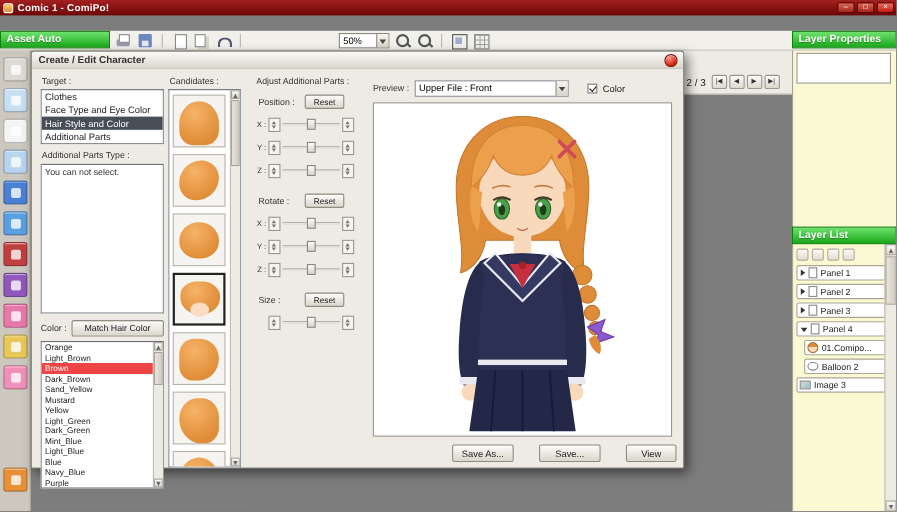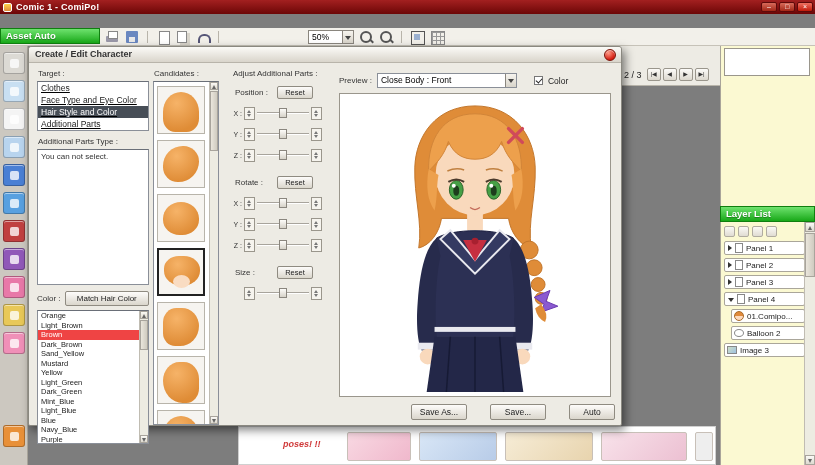--- a/index.html
+++ b/index.html
@@ -90,21 +90,21 @@
 
   
   #dlg{position:absolute;left:28px;top:46px;width:594px;height:380px;background:#edebe4;border:1px solid #8a8880;border-radius:3px 3px 2px 2px;box-shadow:3px 4px 10px rgba(0,0,0,.5);z-index:40;}
   .dlg-title{position:absolute;left:0;top:0;right:0;height:16px;background:linear-gradient(#fbfaf7,#d9d5cb);border-bottom:1px solid #b8b4aa;border-radius:3px 3px 0 0;font-size:9px;font-weight:bold;color:#333;line-height:15px;padding-left:6px;}
   .dlg-close{position:absolute;right:5px;top:2px;width:12px;height:12px;border-radius:50%;background:radial-gradient(circle at 35% 30%,#ff9a86,#d41c10 70%);border:1px solid #7c1208;box-shadow:inset 0 1px 1px rgba(255,255,255,.6);}
   .flabel{font-size:8px;color:#333;margin:6px 0 3px 1px;white-space:nowrap;}
   .listbox{background:#fff;border:1px solid #8a8f98;border-top-color:#6a6f78;position:relative;overflow:hidden;}
   .btn{background:linear-gradient(#fdfcfa,#dad6cc);border:1px solid #8f8b81;border-radius:2px;font-size:8px;color:#222;text-align:center;}
 
   .col-left{position:absolute;left:8px;top:16px;width:112px;}
-  #target-list{height:50px;text-decoration:underline;}
+  #target-list{height:50px;}
   .titem{height:12px;line-height:12px;font-size:8.5px;padding-left:3px;white-space:nowrap;overflow:hidden;color:#222;}
   .titem.sel{background:#474e57;color:#fff;}
   #apt-list{height:136px;margin-top:2px;}
   .apt-msg{font-size:8px;color:#333;padding:2px 3px;}
   .color-hdr{display:flex;align-items:center;margin-top:6px;gap:4px;}
   #btn-match{flex:1;height:15px;line-height:13px;}
   #color-list{height:134px;margin-top:4px;}
   .citem{height:9.5px;line-height:9.5px;font-size:7.5px;padding-left:3px;white-space:nowrap;overflow:hidden;width:calc(100% - 9px);color:#222;}
   .citem.sel{background:#ef4444;color:#fff;}
   .lb-scroll{position:absolute;right:0;top:0;bottom:0;width:9px;background:#edece2;border-left:1px solid #c0bcb2;}
@@ -185,20 +185,21 @@
       <span class="dd"></span>
     </span>
     <span class="tbi ic-zoom"></span>
     <span class="tbi ic-zoom"></span>
     <span class="tb-sep"></span>
     <span class="tbi ic-fit"></span>
     <span class="tbi ic-grid"></span>
   </div>
 
   <div class="ghdr" id="hdr-asset">Asset Auto</div>
+  <div class="ghdr" id="hdr-lprops">Layer Properties</div>
   <div class="ghdr" id="hdr-llist">Layer List</div>
 
   <div id="strip">
     <div class="asi asi-select"></div>
     <div class="asi asi-character"></div>
     <div class="asi asi-balloon"></div>
     <div class="asi asi-text"></div>
     <div class="asi asi-3d"></div>
     <div class="asi asi-effect"></div>
     <div class="asi asi-tone"></div>
@@ -213,28 +214,20 @@
   <div id="canvas">
     <div id="doc-topbar">
       <div id="page-nav">
         <span class="nav-label">2 / 3</span>
         <span class="nav-btn">|◀</span>
         <span class="nav-btn">◀</span>
         <span class="nav-btn">▶</span>
         <span class="nav-btn">▶|</span>
       </div>
     </div>
-    <div id="comic">
-      <span class="comic-text">poses! !!</span>
-      <span class="art art1"></span>
-      <span class="art art2"></span>
-      <span class="art art3"></span>
-      <span class="art art4"></span>
-      <span class="art art5"></span>
-    </div>
   </div>
 
   <div id="rpanel">
     <div class="lp-box"></div>
     <div class="ll-tools">
       <span class="ll-tool"></span>
       <span class="ll-tool"></span>
       <span class="ll-tool"></span>
       <span class="ll-tool"></span>
     </div>
@@ -476,21 +469,21 @@
             <i class="up"></i>
             <i class="dn"></i>
           </span>
       </div>
     </div>
 
     <div class="col-prev">
       <div class="prev-hdr">
         <span class="plabel">Preview :</span>
         <span class="select">
-          <span>Close Body : Front</span>
+          <span>Upper File : Front</span>
           <span class="dd"></span>
         </span>
         <span class="chk"></span>
         <span class="chk-label">Color</span>
       </div>
       <div id="preview-box">
         <svg width="210" height="296" viewBox="0 0 210 300">
           <path fill="#df8c38" stroke="#c2762c" stroke-width="1" d="M105 6 C66 6 45 36 44 68 C43 98 52 124 48 150 C60 147 69 134 71 120 L139 120 C141 134 150 147 162 150 C158 124 167 98 166 68 C165 36 144 6 105 6 Z"></path>
           <g fill="#df8c38" stroke="#c2762c">
             <circle cx="160" cy="152" r="9"></circle>
@@ -537,18 +530,18 @@
           <path d="M100 109 q5 4 10 0" stroke="#c26a58" stroke-width="1.2" fill="none"></path>
           <g stroke="#d04a5a" stroke-width="3.4" stroke-linecap="round">
             <path d="M139 29 L153 43"></path>
               <path d="M153 29 L139 43"></path>
           </g>
         </svg>
       </div>
       <div class="dlg-footer">
         <span class="btn btn-footer">Save As...</span>
         <span class="btn btn-footer">Save...</span>
-        <span class="btn btn-footer btn-close">Auto</span>
+        <span class="btn btn-footer btn-close">View</span>
       </div>
     </div>
   </div>
 
 </div>
 
 </body></html>

